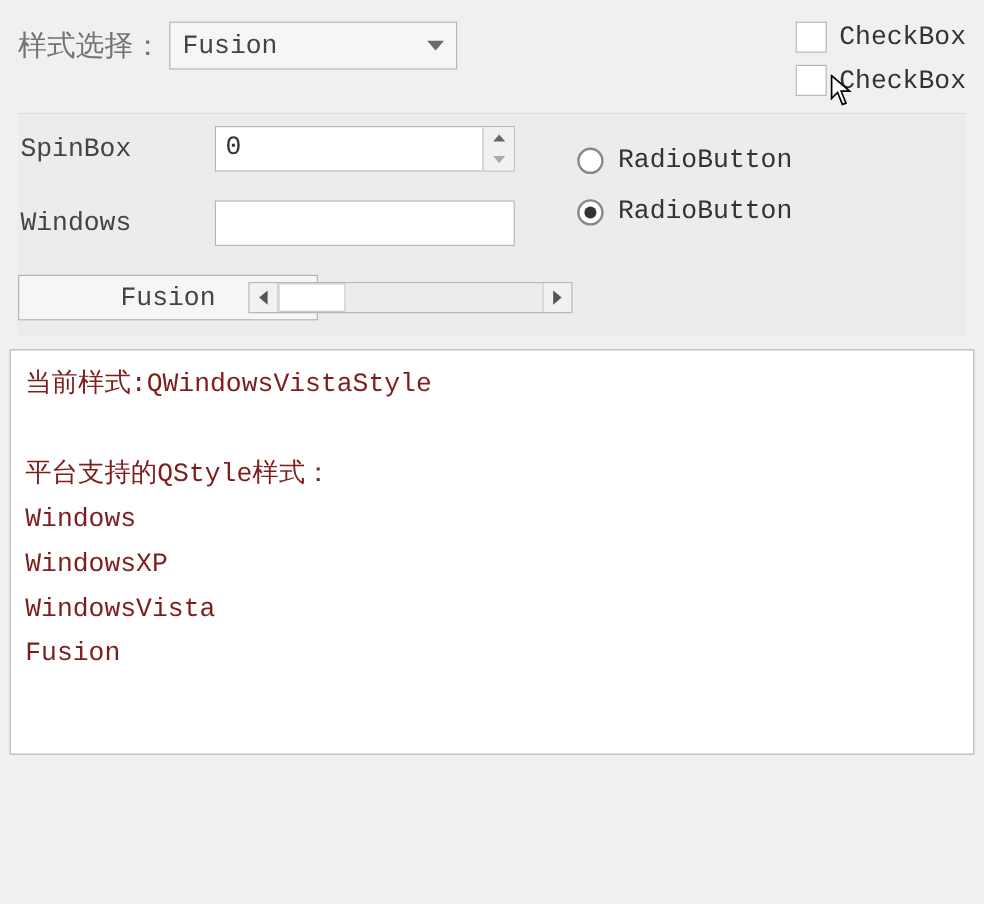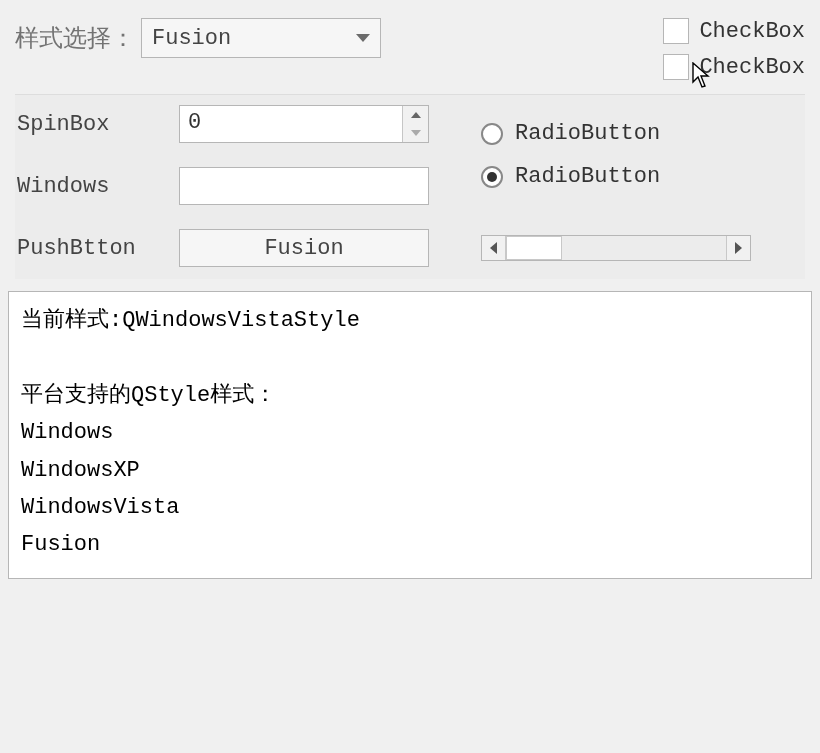--- a/index.html
+++ b/index.html
@@ -221,25 +221,25 @@
       left: 0; top: 0;
       width: 56px; height: 100%;
       background: #fff;
       border: 1px solid #c8c8c8;
     }
 
     .textarea {
       margin: 12px 8px 0 8px;
       border: 1px solid #b6b6b6;
       background: #fff;
-      height: 288px;
+      height: 338px;
       padding: 10px 12px;
       font-size: 22px;
       line-height: 1.7;
-      color: #000000;
+      color: #7f1d1d;
       white-space: pre-wrap;
       font-family: "SimSun", "宋体", "Courier New", monospace;
     }
   </style>
 </head>
 <body>
 
 <div class="container">
 
   <div class="top-row">
@@ -285,21 +285,20 @@
         <span class="radio-outer">
             <span class="dot"></span>
           </span>
         <span>RadioButton</span>
       </div>
     </div>
 
     <div class="lbl">Windows</div>
     <div class="lineedit"></div>
 
-    <div class="lbl">PushBtton</div>
     <div class="pushbutton">
       <span>Fusion</span>
     </div>
     <div style="padding-left:28px;">
       <div class="scrollbar">
         <div class="arrow left"></div>
         <div class="track">
           <div class="thumb"></div>
         </div>
         <div class="arrow right"></div>

